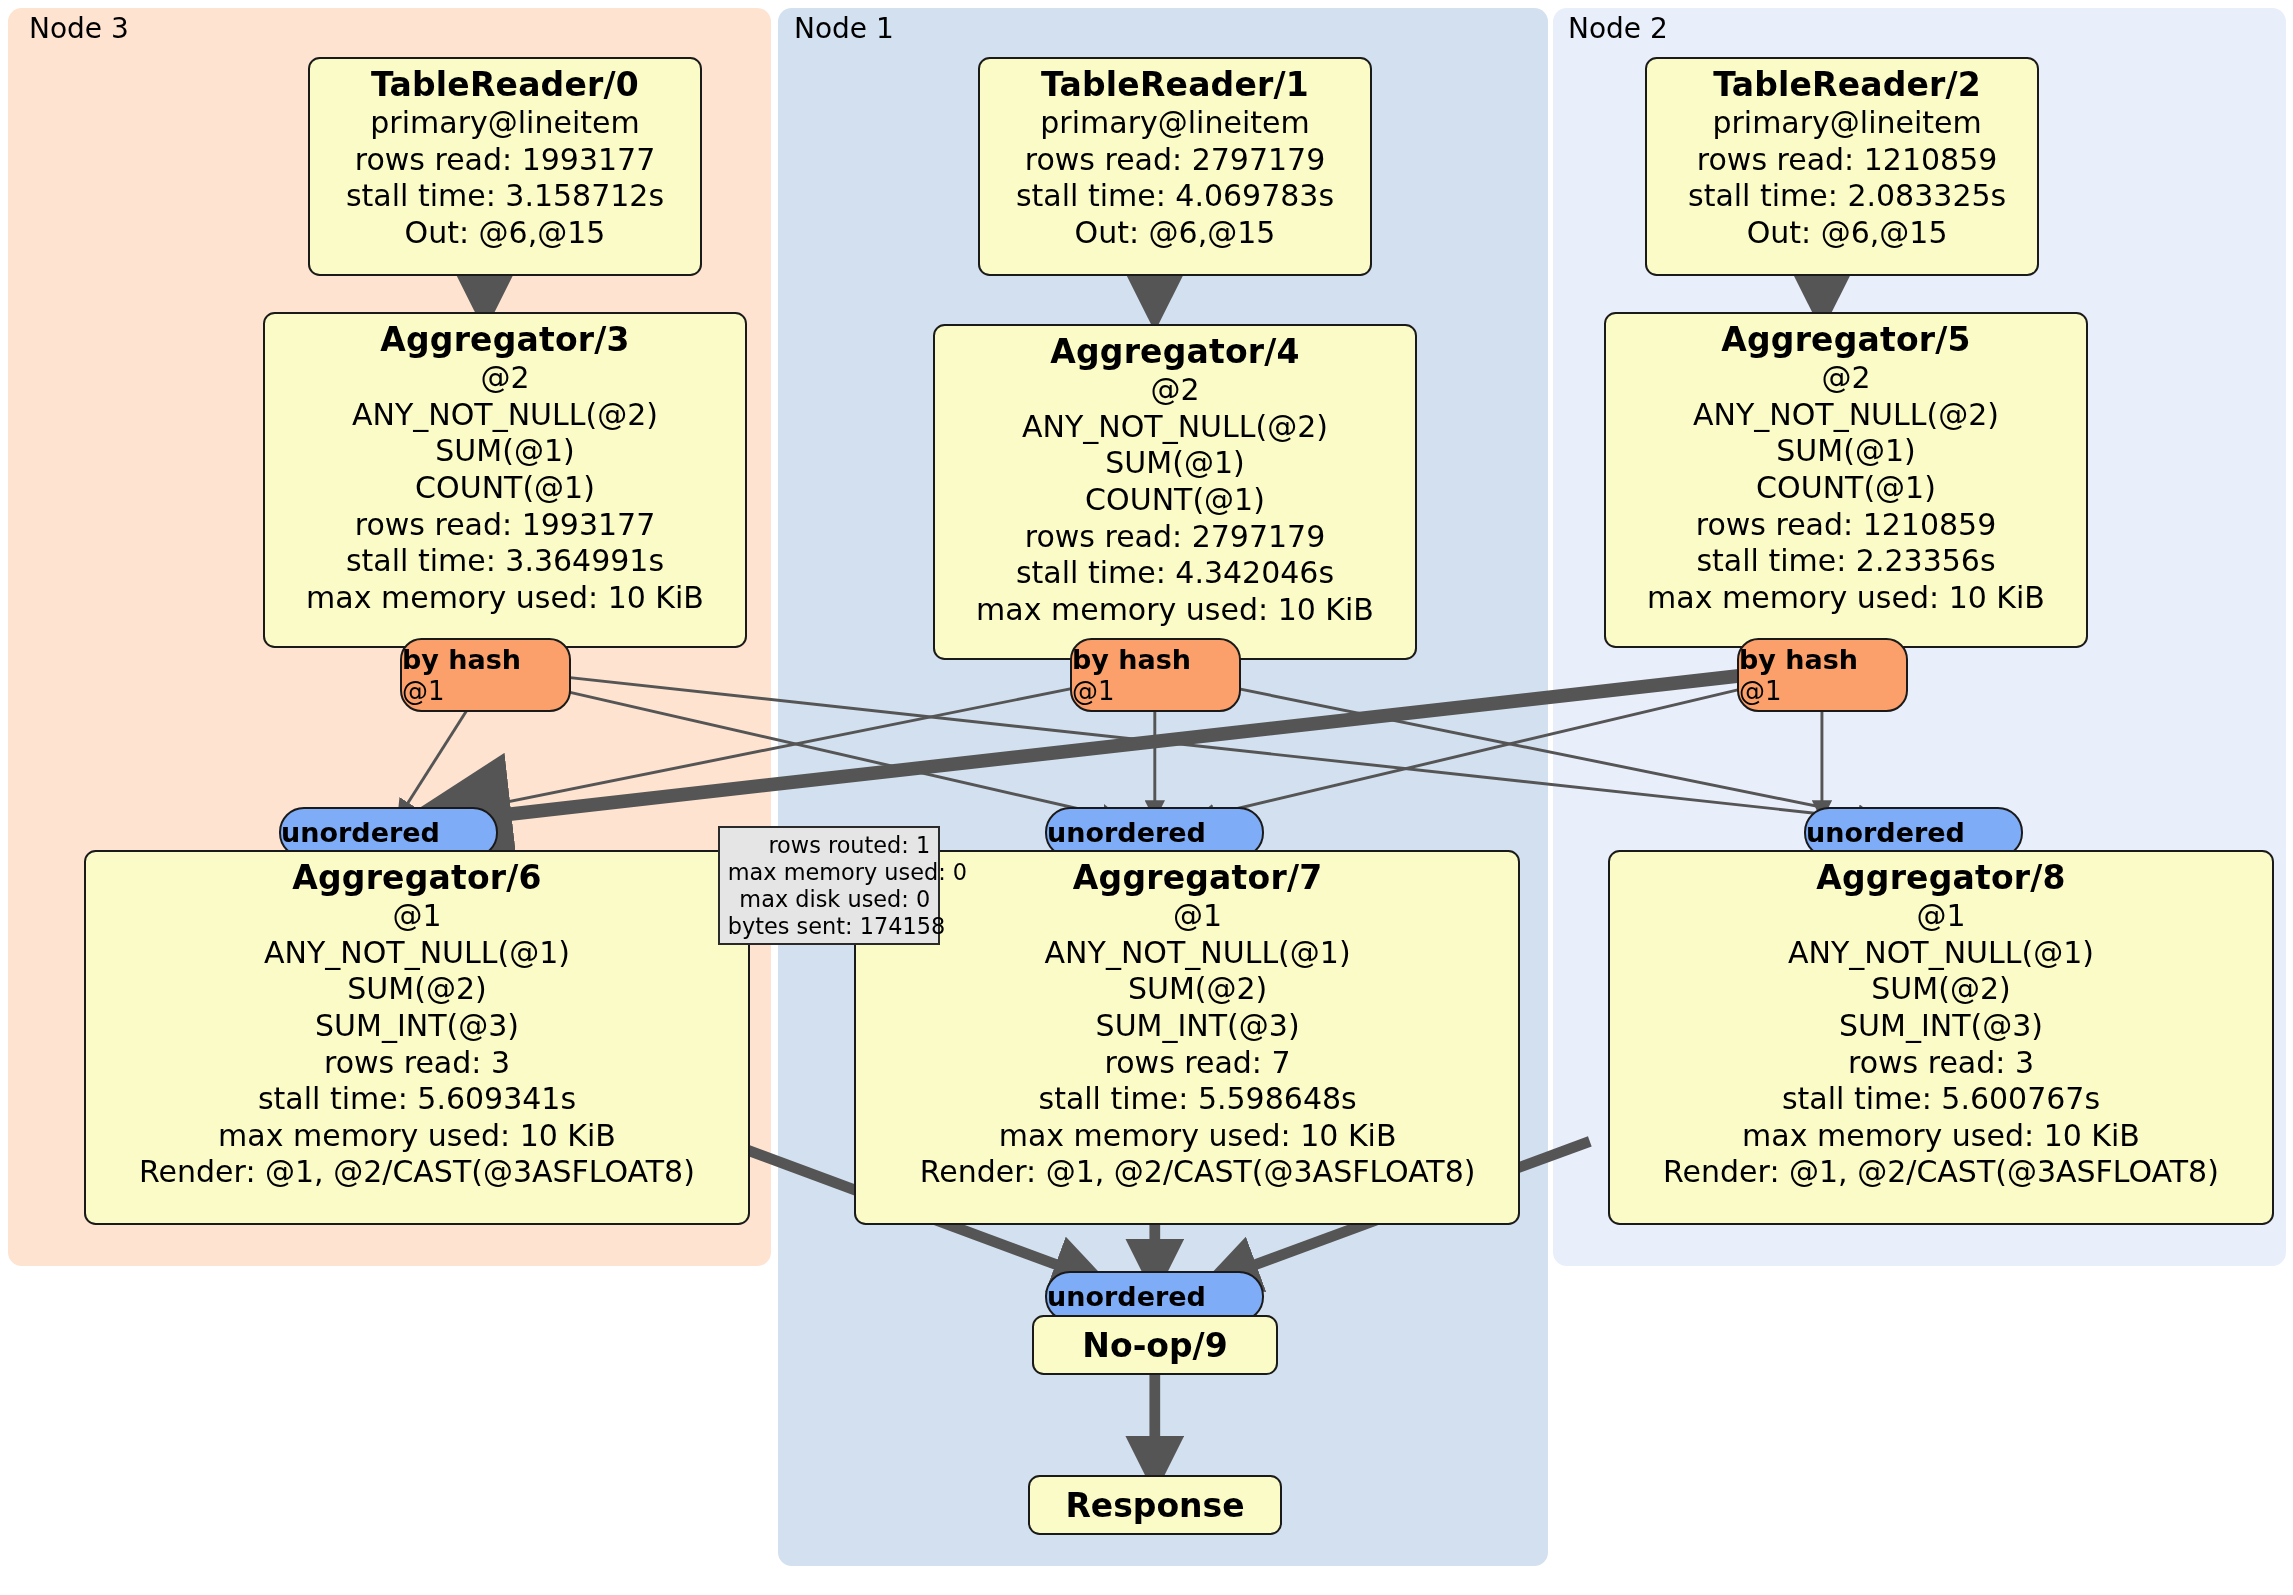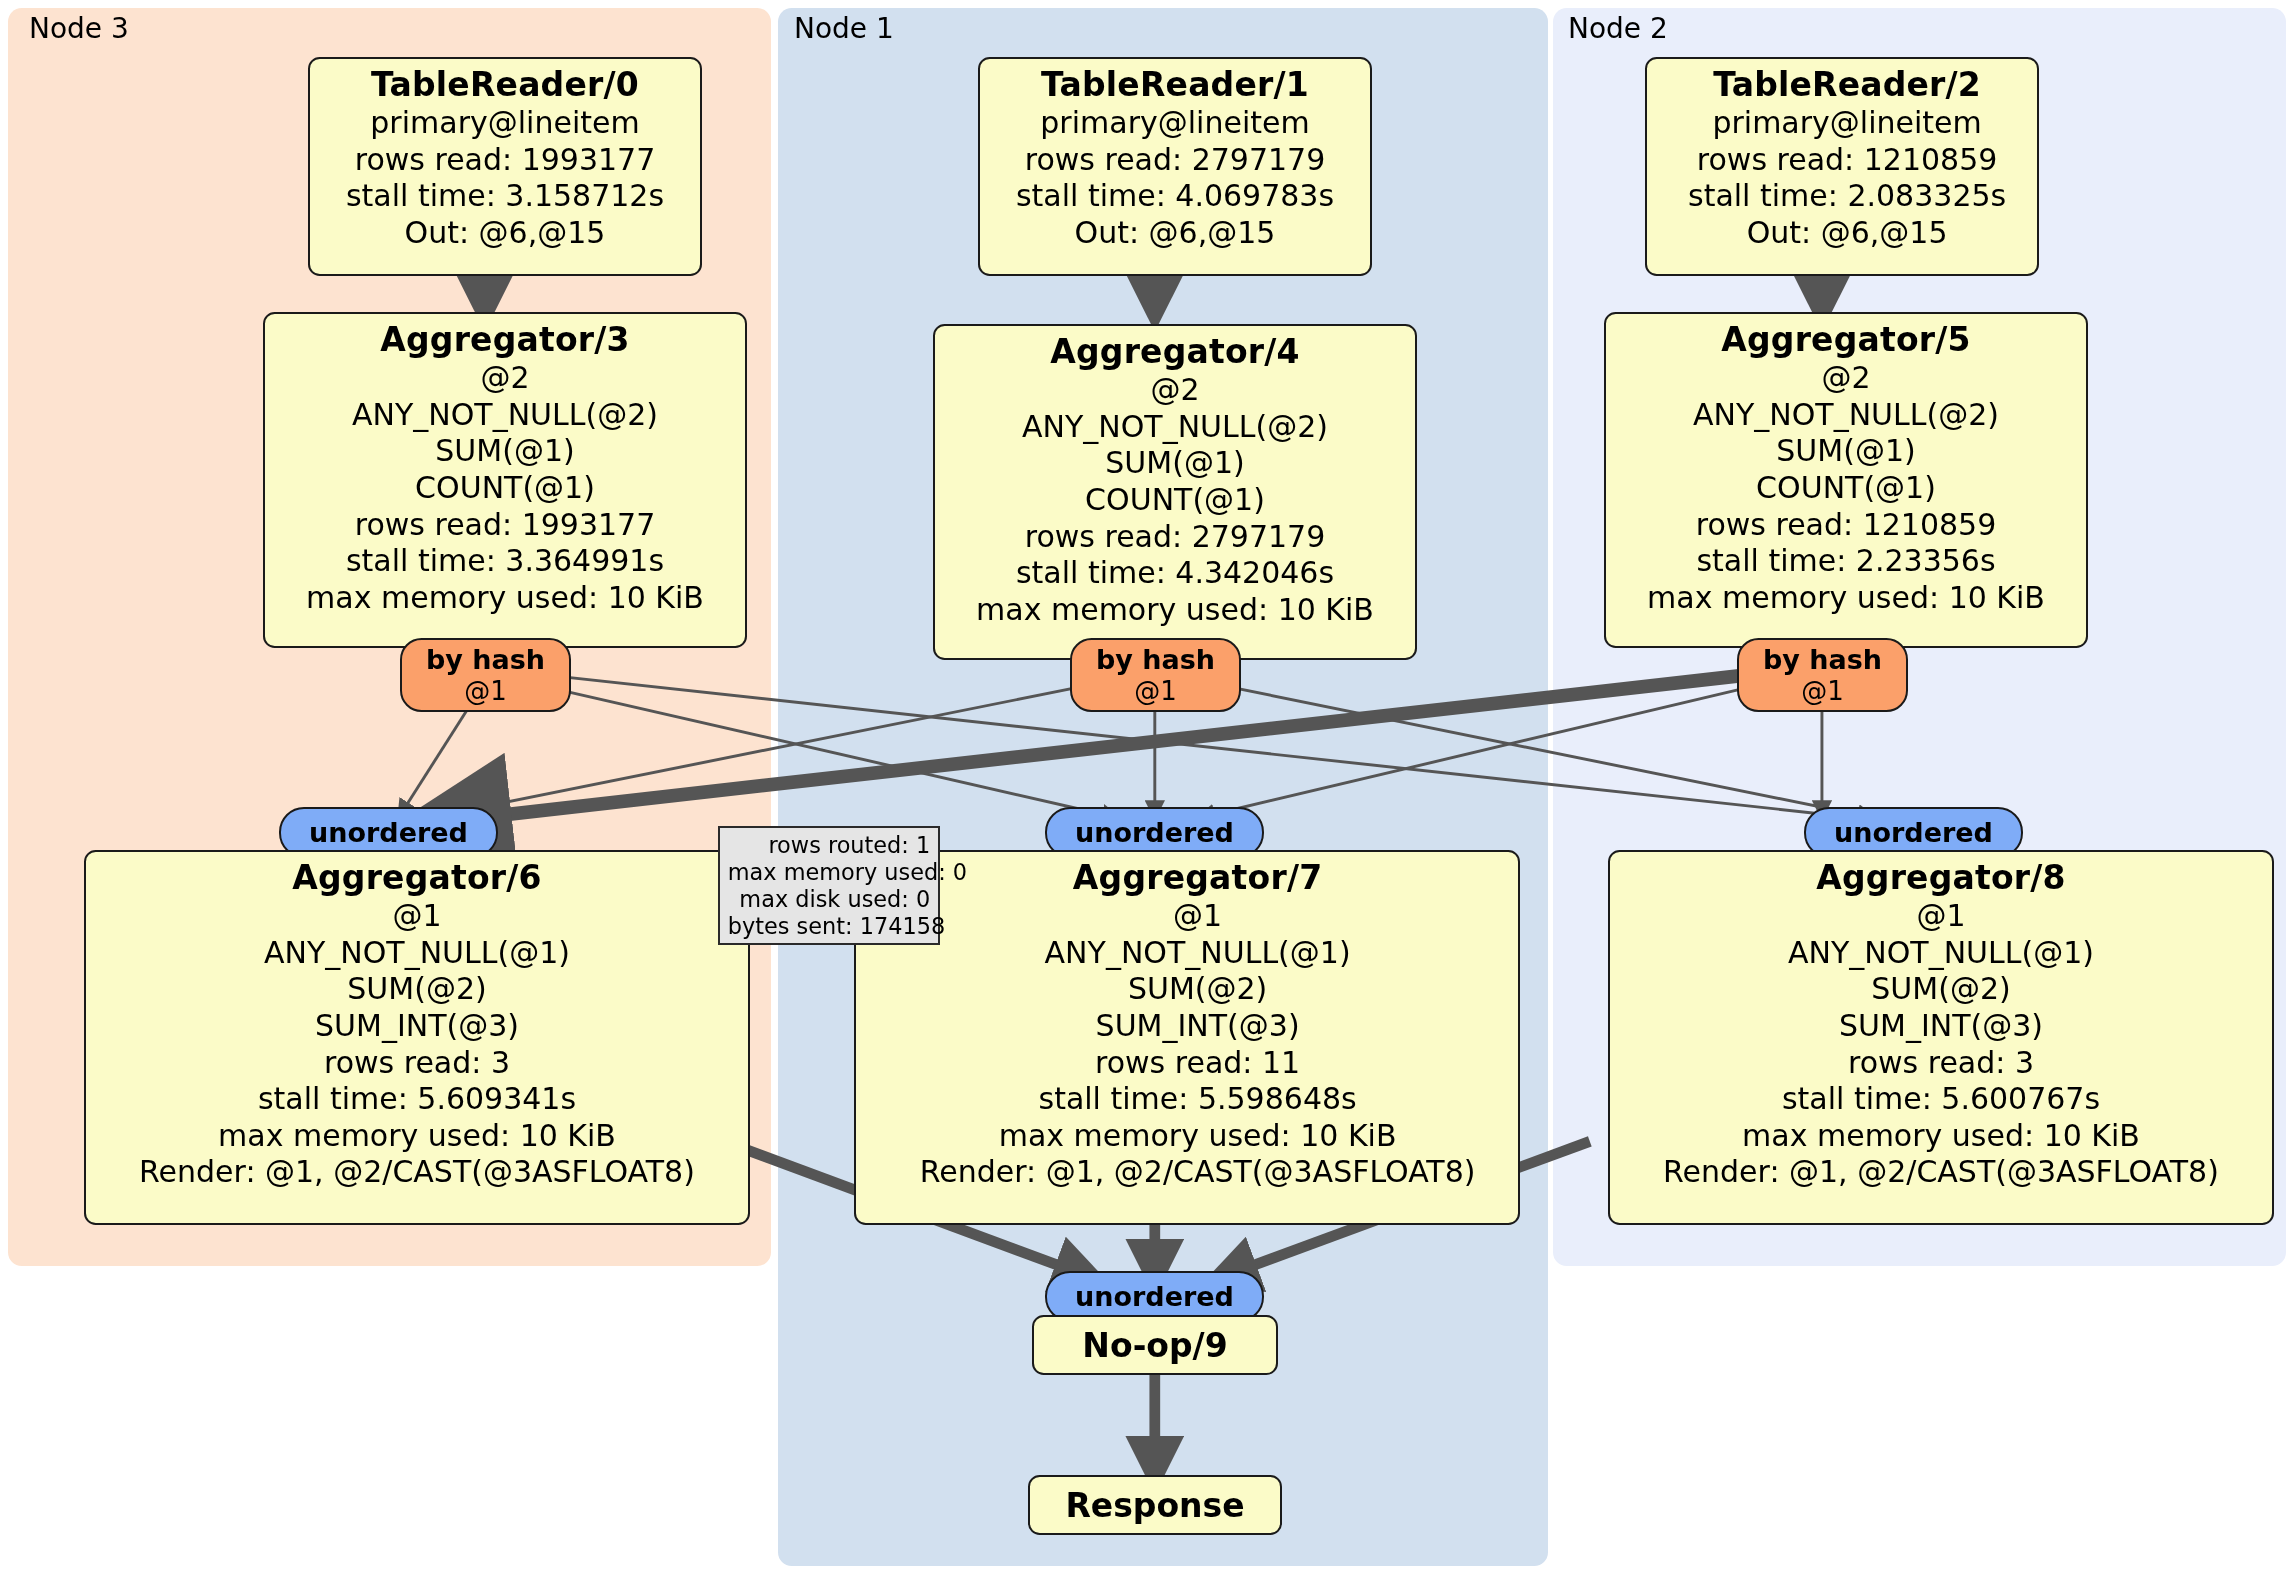--- a/index.html
+++ b/index.html
@@ -24,21 +24,21 @@
             letter-spacing:0.2px;}
   .box .ln{font-size:30px;line-height:1.22;color:#000;white-space:nowrap;}
 
   .smallbox{position:absolute;box-sizing:border-box;background:#fbfbc8;
        border:2.4px solid #1a1a1a;border-radius:11.7px;
        display:flex;align-items:center;justify-content:center;}
   .smallbox .ttl{font-weight:bold;font-size:33px;color:#000;}
 
   
   .pill{position:absolute;box-sizing:border-box;border:2.4px solid #1a1a1a;
-        display:flex;flex-direction:column;align-items:center;
+        display:flex;flex-direction:column;align-items:flex-start;
         justify-content:center;text-align:center;line-height:1.16;}
   .pill.hash{background:#fba06a;border-radius:21.5px;}
   .pill.unord{background:#7facf7;border-radius:25px;}
   .pill .p1{font-weight:bold;font-size:27px;color:#000;}
   .pill .p2{font-size:26px;color:#000;}
 
   
   .stats{position:absolute;box-sizing:border-box;background:#e5e5e5;
          border:2px solid #2a2a2a;padding:3.9px 7.8px 4.9px 7.8px;
          text-align:right;}
@@ -187,21 +187,21 @@
     <div class="ln">max memory used: 10 KiB</div>
     <div class="ln">Render: @1, @2/CAST(@3ASFLOAT8)</div>
   </div>
 
   <div class="box" style="left:834px;top:850px;width:666px;height:375px;padding-left:31px;">
     <div class="ttl">Aggregator/7</div>
     <div class="ln">@1</div>
     <div class="ln">ANY_NOT_NULL(@1)</div>
     <div class="ln">SUM(@2)</div>
     <div class="ln">SUM_INT(@3)</div>
-    <div class="ln">rows read: 11</div>
+    <div class="ln">rows read: 7</div>
     <div class="ln">stall time: 5.598648s</div>
     <div class="ln">max memory used: 10 KiB</div>
     <div class="ln">Render: @1, @2/CAST(@3ASFLOAT8)</div>
   </div>
 
   <div class="box" style="left:1588px;top:850px;width:666px;height:375px;">
     <div class="ttl">Aggregator/8</div>
     <div class="ln">@1</div>
     <div class="ln">ANY_NOT_NULL(@1)</div>
     <div class="ln">SUM(@2)</div>

